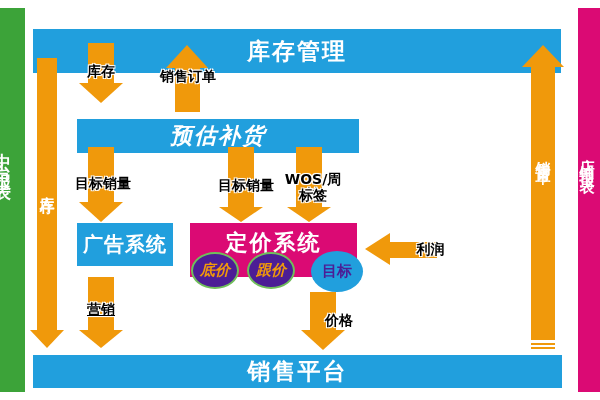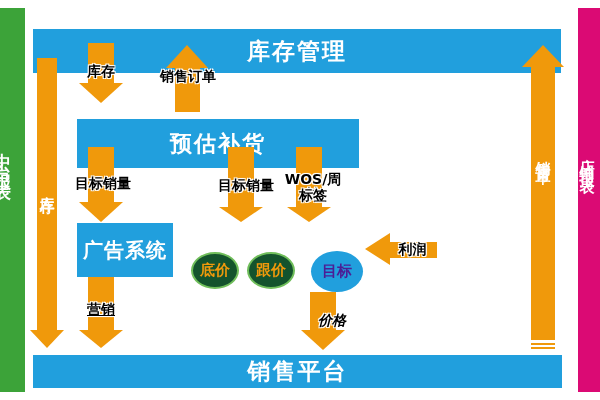--- a/index.html
+++ b/index.html
@@ -17,34 +17,34 @@
   }
   .rail-left .vtext{position:absolute;left:-6px;top:131px;font-size:17px;letter-spacing:10px;}
   .rail-right .vtext{position:absolute;left:1px;top:138px;font-size:15px;letter-spacing:7px;}
   
   .bluebox{
     position:absolute;background:var(--blue);color:#fff;font-weight:bold;
     display:flex;align-items:center;justify-content:center;letter-spacing:2px;
   }
   .bar-top{left:33px;top:9px;width:528px;height:44px;font-size:23px;margin-top:20px;}
   .bar-bottom{left:33px;top:355px;width:529px;height:33px;font-size:23px;}
-  .box-forecast{left:77px;top:119px;width:282px;height:49px;font-size:22px;}
-  .box-ads{left:77px;top:223px;width:96px;height:54px;font-size:20px;letter-spacing:1px;}
+  .box-forecast{left:77px;top:119px;width:282px;height:34px;font-size:22px;font-style:italic;}
+  .box-ads{left:77px;top:223px;width:96px;height:43px;font-size:20px;letter-spacing:1px;}
   .box-profit{left:437px;top:225px;width:71px;height:47px;font-size:16px;letter-spacing:0;}
   .box-pricing{
     position:absolute;left:190px;top:223px;width:167px;height:54px;
     background:var(--magenta);color:#fff;font-weight:bold;font-size:22px;
     letter-spacing:2px;text-align:center;padding-top:5px;box-sizing:border-box;
   }
   
   .ellipse{
     position:absolute;border-radius:50%;display:flex;align-items:center;
     justify-content:center;font-weight:bold;font-size:15px;z-index:5;box-sizing:border-box;
   }
-  .ellipse-white{background:#14532d;border:2px solid var(--ellipse_border);color:var(--orange);}
+  .ellipse-white{background:#4c1d95;border:2px solid var(--ellipse_border);color:var(--orange);font-style:italic;}
   .ellipse-blue{background:var(--blue);color:#4c1d95;}
   .el-floor{left:191px;top:252px;width:48px;height:37px;}
   .el-follow{left:247px;top:252px;width:48px;height:37px;}
   .el-target{left:311px;top:251px;width:52px;height:41px;}
   
   .shaft,.head,.brk{position:absolute;background:var(--orange);}
   .head-down{clip-path:polygon(0 0,100% 0,50% 100%);}
   .head-up{clip-path:polygon(50% 0,0 100%,100% 100%);}
   .head-left{clip-path:polygon(100% 0,100% 100%,0 50%);}
   
@@ -99,29 +99,30 @@
   <div class="head head-down" style="left:219px;top:207px;width:44px;height:15px;"></div>
   <div class="lbl" style="left:217px;top:178px;width:58px;">目标销量</div>
 
   <div class="shaft" style="left:296px;top:147px;width:26px;height:60px;"></div>
   <div class="head head-down" style="left:287px;top:207px;width:44px;height:15px;"></div>
   <div class="lbl" style="left:278px;top:172px;width:70px;">WOS/周转</div>
   <div class="lbl" style="left:278px;top:188px;width:70px;">标签</div>
 
   <div class="bluebox box-ads">广告系统</div>
 
+  <div class="box-pricing">定价系统</div>
   <div class="ellipse ellipse-white el-floor">底价</div>
   <div class="ellipse ellipse-white el-follow">跟价</div>
   <div class="ellipse ellipse-blue el-target">目标</div>
 
   <div class="head head-left" style="left:365px;top:233px;width:25px;height:32px;"></div>
   <div class="shaft" style="left:390px;top:242px;width:47px;height:16px;"></div>
-  <div class="lbl" style="left:385px;top:242px;width:55px;">利润</div>
+  <div class="lbl" style="left:403px;top:242px;width:55px;">利润</div>
 
   <div class="shaft" style="left:88px;top:277px;width:26px;height:53px;"></div>
   <div class="head head-down" style="left:79px;top:330px;width:44px;height:18px;"></div>
   <div class="lbl" style="left:74px;top:302px;width:54px;text-decoration:underline;">营销</div>
 
   <div class="shaft" style="left:310px;top:292px;width:26px;height:38px;"></div>
   <div class="head head-down" style="left:301px;top:330px;width:44px;height:20px;"></div>
-  <div class="lbl" style="left:305px;top:313px;width:54px;font-style:italic;">价格</div>
+  <div class="lbl" style="left:312px;top:313px;width:54px;">价格</div>
 
 </div>
 
 </body></html>

